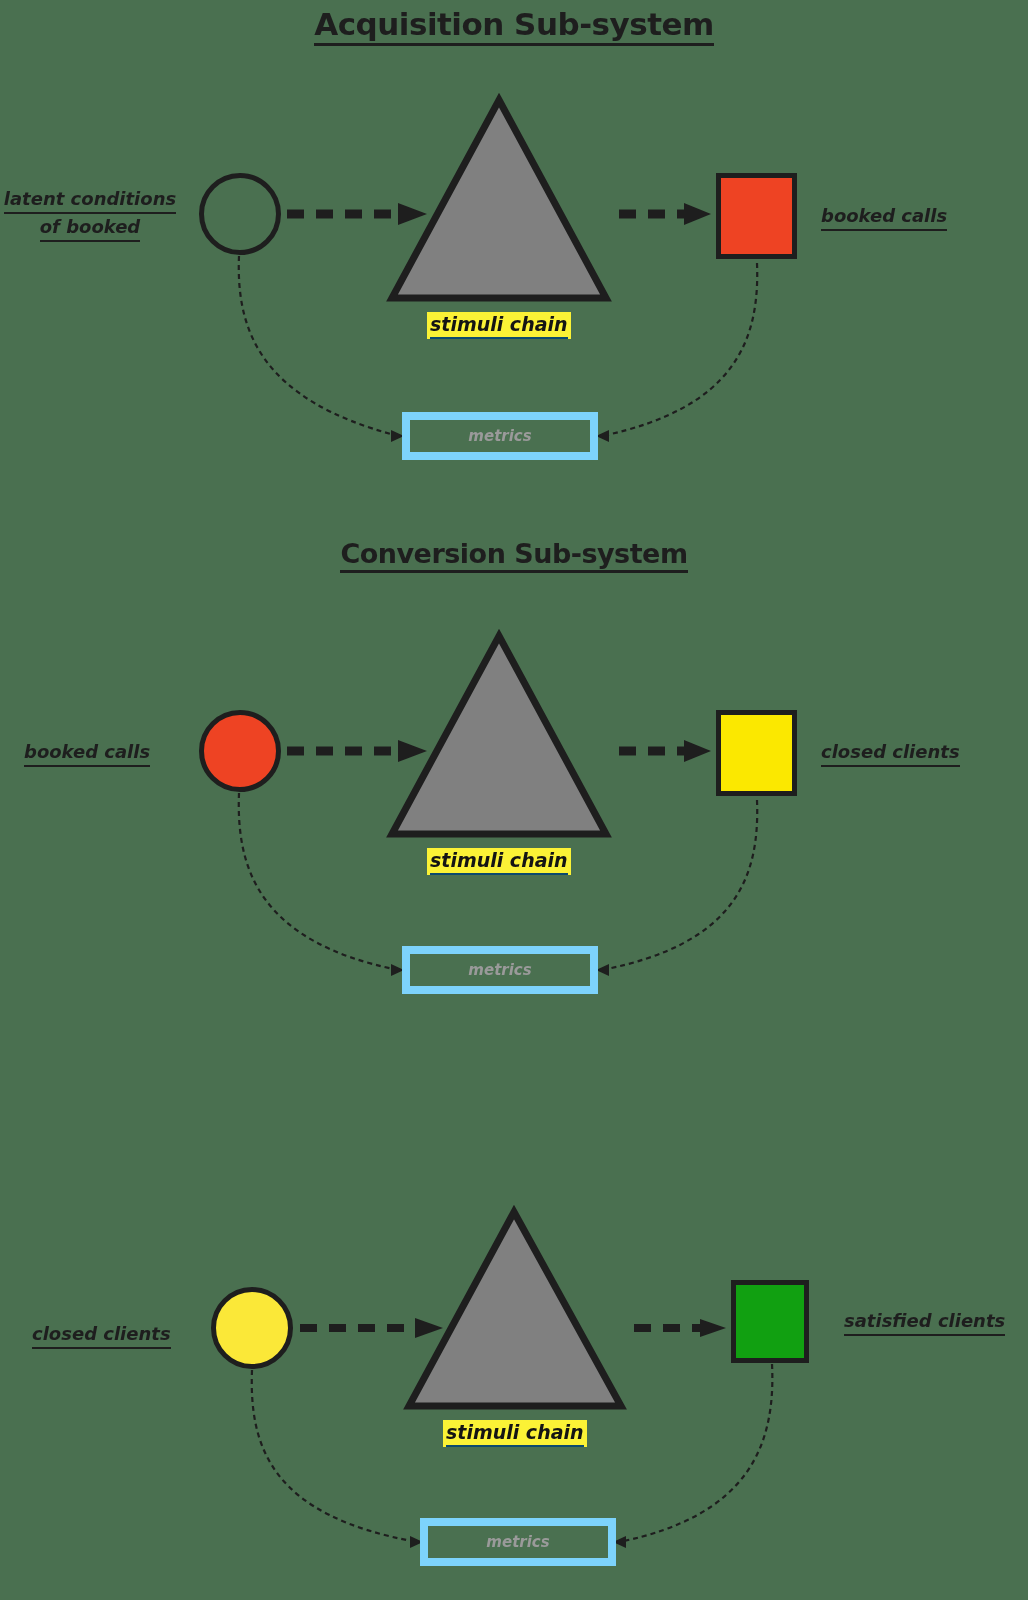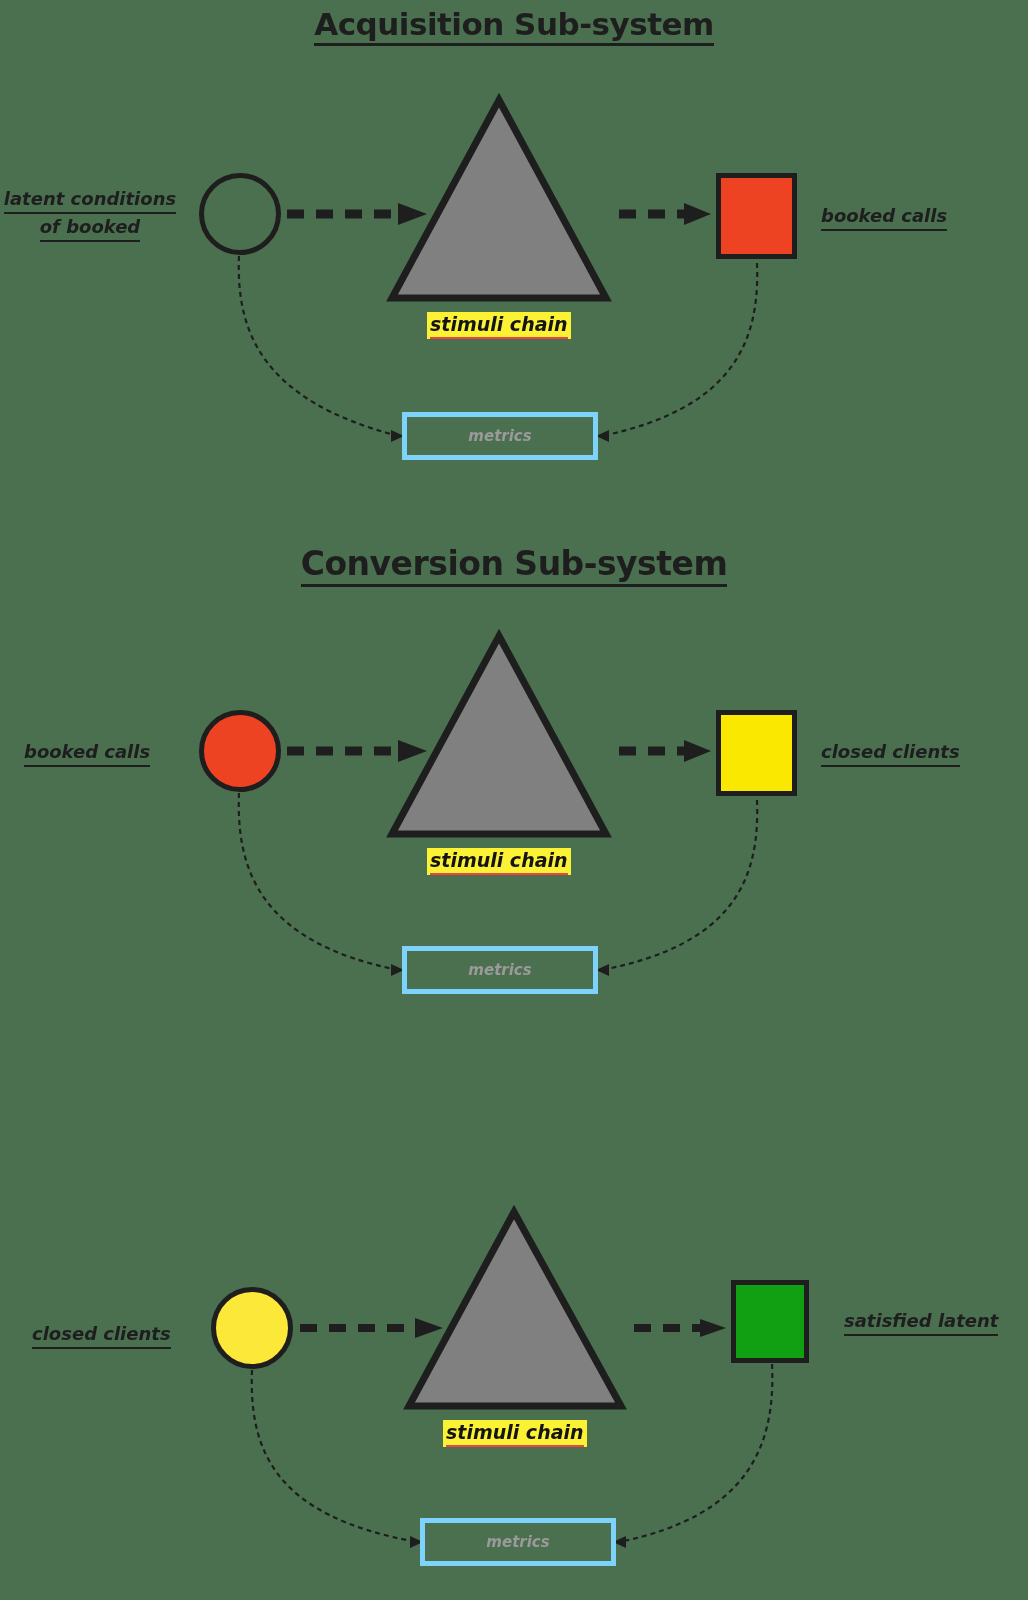--- a/index.html
+++ b/index.html
@@ -73,21 +73,21 @@
     border-radius: 50%;
     box-sizing: border-box;
   }
   .square-node {
     position: absolute;
     border: 5px solid #1e1e1e;
     box-sizing: border-box;
   }
   .metrics-box {
     position: absolute;
-    border: 5px solid #7dd3fc;
+    border: 8px solid #7dd3fc;
     box-sizing: border-box;
     display: flex;
     align-items: center;
     justify-content: center;
     text-align: right;
   }
   .metrics-box .metrics-text {
     font-family: "DejaVu Sans", sans-serif;
     font-weight: bold;
     font-style: italic;
@@ -103,21 +103,21 @@
     font-weight: bold;
     font-style: italic;
     font-size: 19px;
     color: #141414;
     padding: 1px 3px 0 3px;
     line-height: 1.25;
     white-space: nowrap;
   }
   .stimuli-chain .sc-inner {
     display: inline-block;
-    border-bottom: 2px solid #ef4444;
+    border-bottom: 2px solid #0c4a6e;
   }
 
   
   .svg-layer {
     position: absolute;
     left: 0;
     top: 0;
     width: 1028px;
     height: 1600px;
     pointer-events: none;
@@ -169,21 +169,21 @@
       <span class="sc-inner">stimuli chain</span>
     </div>
 
     <div class="metrics-box" style="left:402px;top:412px;width:196px;height:48px;">
       <span class="metrics-text">metrics</span>
     </div>
   </div>
 
   <div class="section" style="top:520px;height:570px;">
 
-    <div class="section-title" style="top:24px;font-size:33px;">
+    <div class="section-title" style="top:18px;font-size:27px;">
       <span class="t-underline">Conversion Sub-system</span>
     </div>
 
     <div class="node-label" style="left:24px;top:219px;font-size:18px;">
       <span class="lbl-line">booked calls</span>
     </div>
 
     <div class="circle-node" style="left:199px;top:190px;width:82px;height:82px;background:#ee4323;"></div>
 
     <svg class="svg-layer" viewBox="0 0 1028 570" style="height:570px;">
@@ -240,21 +240,21 @@
       <path d="M 252,280 C 249,358 272,426 417,452" fill="none" stroke="#1e1e1e" stroke-width="2.2" stroke-dasharray="5 4"></path>
       <polygon points="410,446 423,452 410,458" fill="#1e1e1e"></polygon>
 
       <path d="M 772,274 C 776,356 748,426 619,452" fill="none" stroke="#1e1e1e" stroke-width="2.2" stroke-dasharray="5 4"></path>
       <polygon points="626,446 613,452 626,458" fill="#1e1e1e"></polygon>
     </svg>
 
     <div class="square-node" style="left:731px;top:190px;width:78px;height:83px;background:#11a011;"></div>
 
     <div class="node-label" style="left:844px;top:218px;font-size:18px;">
-      <span class="lbl-line">satisfied latent</span>
+      <span class="lbl-line">satisfied clients</span>
     </div>
 
     <div class="stimuli-chain" style="left:443px;top:330px;">
       <span class="sc-inner">stimuli chain</span>
     </div>
 
     <div class="metrics-box" style="left:420px;top:428px;width:196px;height:48px;">
       <span class="metrics-text">metrics</span>
     </div>
   </div>

